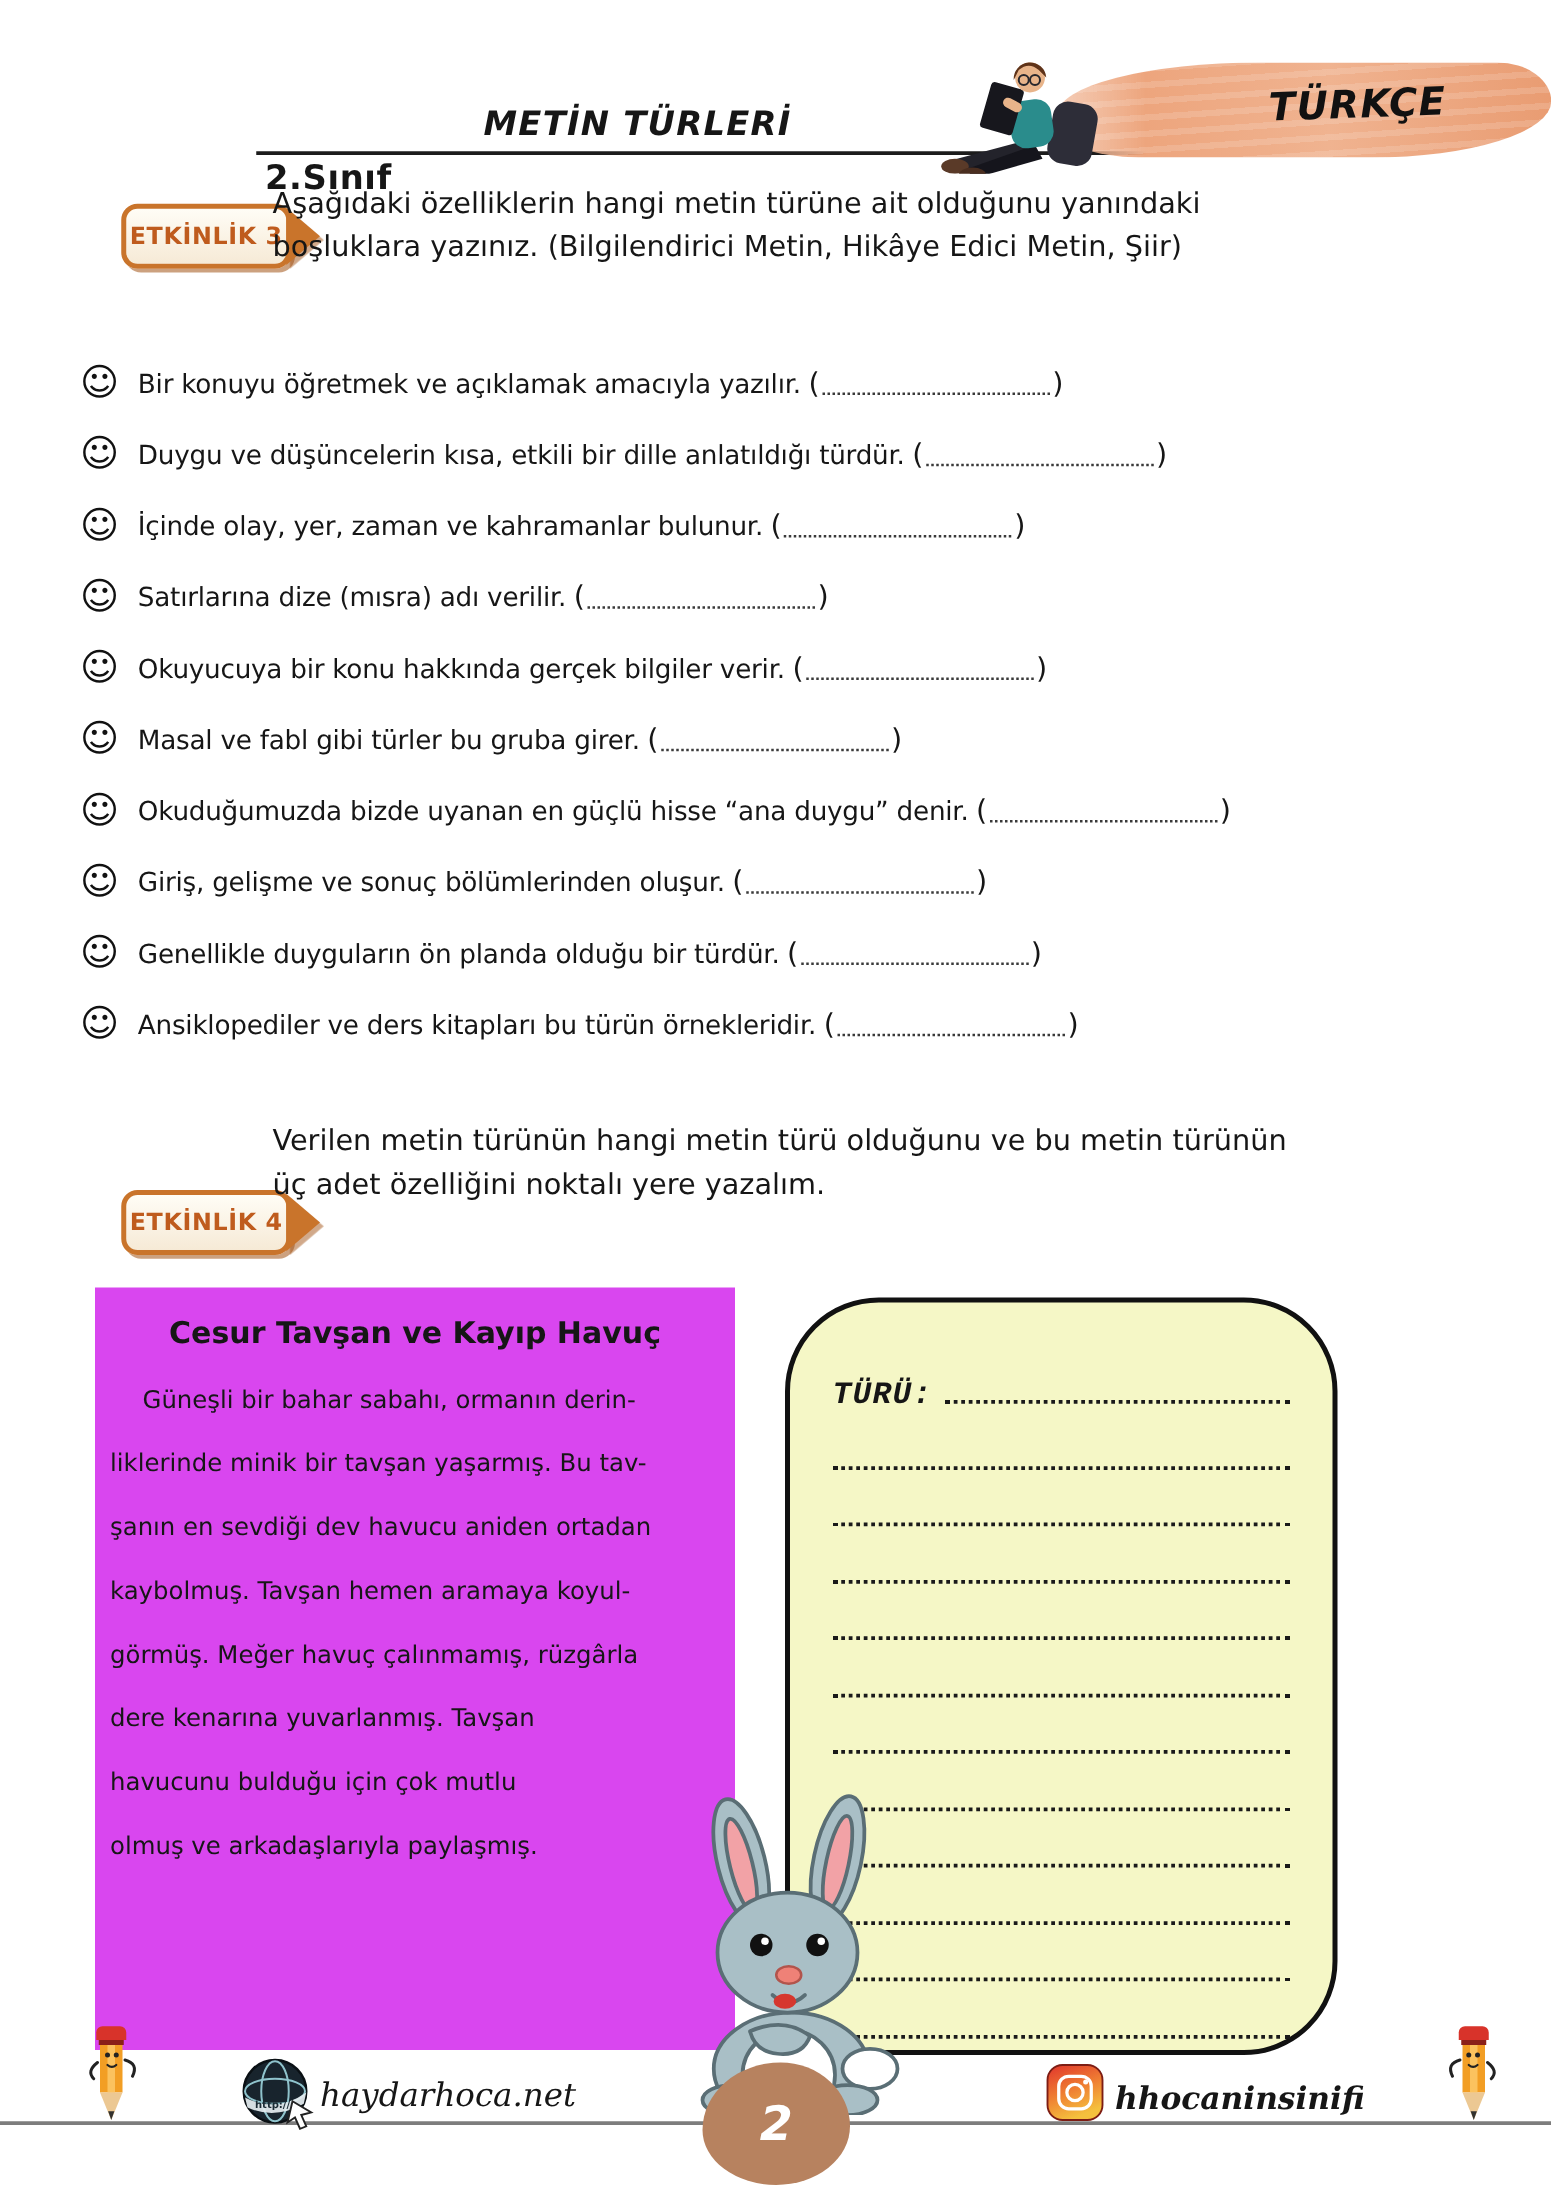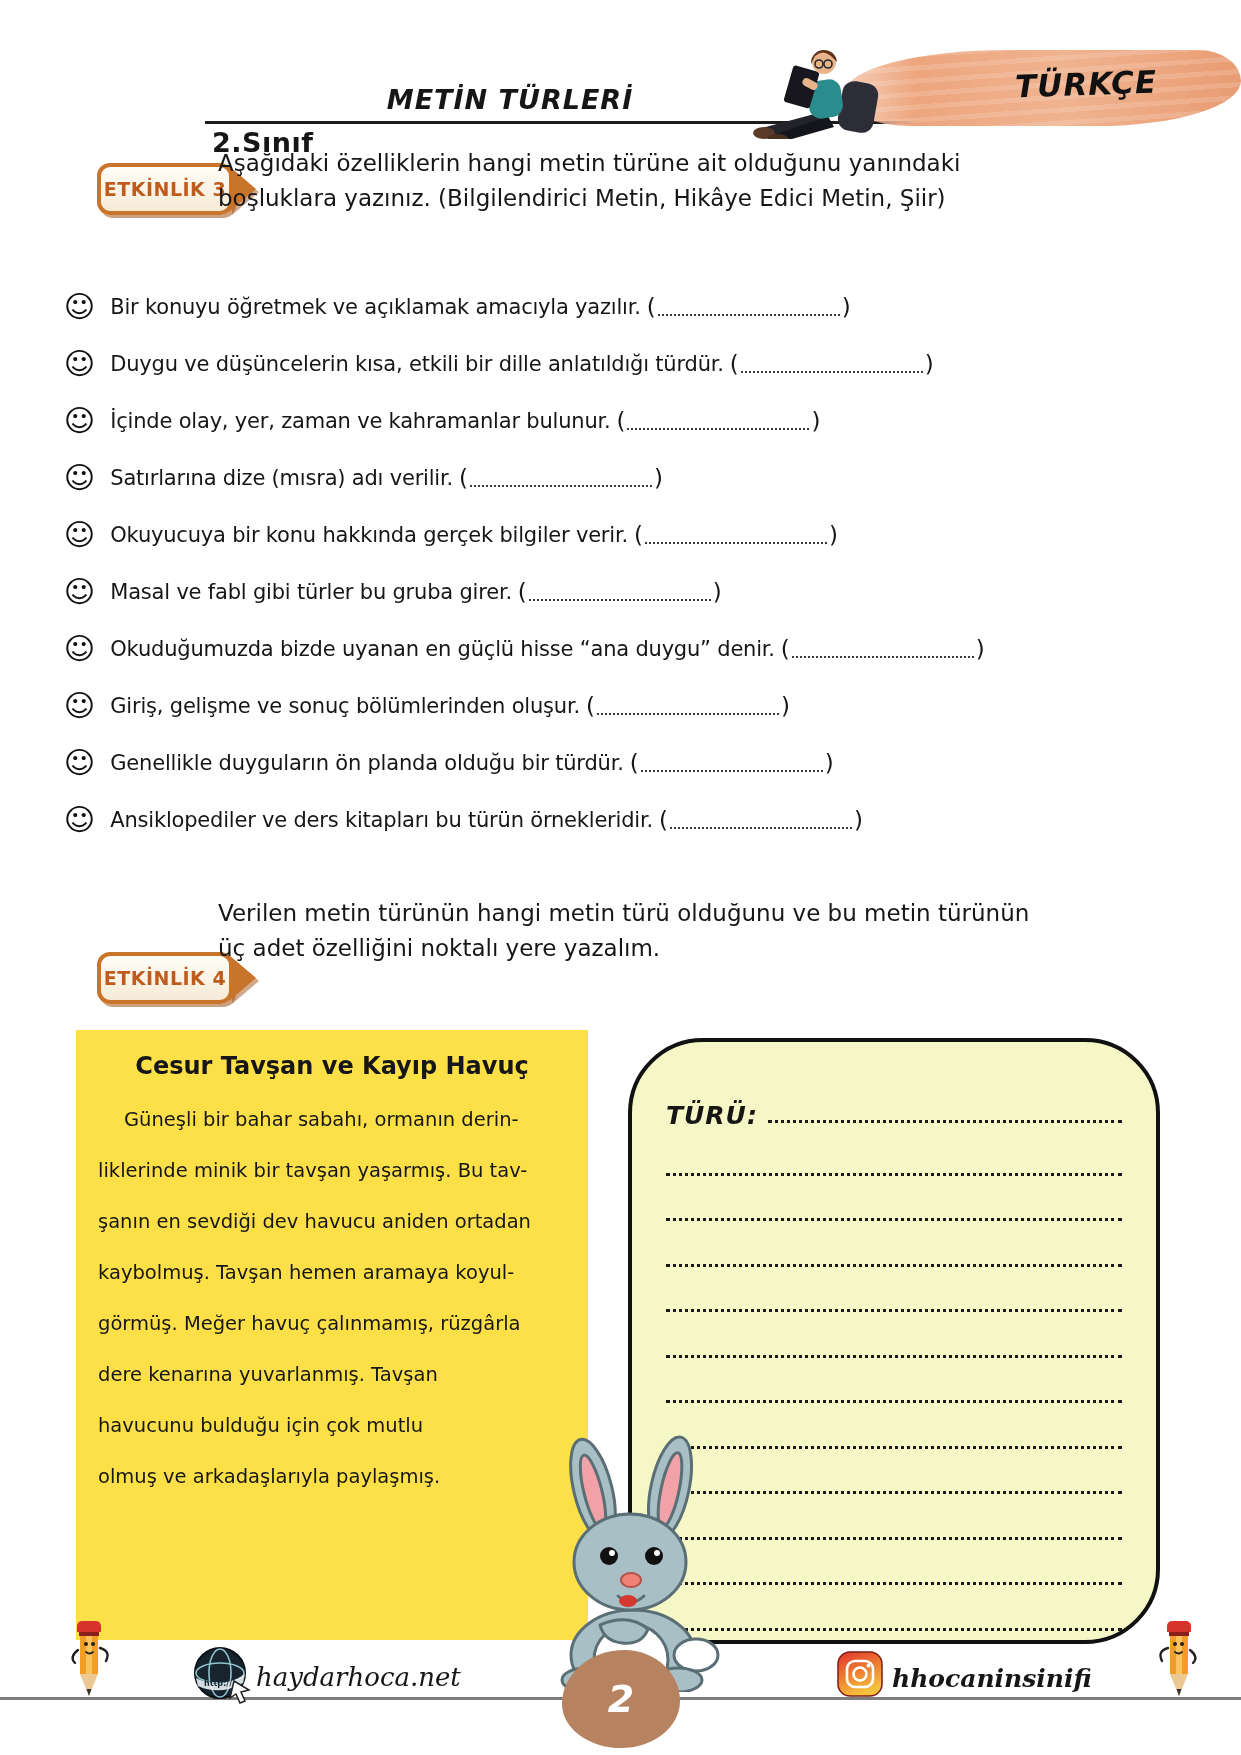--- a/index.html
+++ b/index.html
@@ -45,29 +45,29 @@
   .items { position:absolute; left:64px; top:278px; width:1130px; }
   .item { display:flex; align-items:center; height:57px; }
   .bullet { font-size:30px; line-height:30px; margin-right:15px; color:#111; }
   .item-text { font-size:21px; letter-spacing:-.2px; white-space:nowrap; }
   .paren { font-size:23px; margin-left:6px; }
   .paren.close { margin-left:2px; }
   .blank { display:inline-block; width:182px; height:16px; border-bottom:2px dotted #3a3a3a; margin-left:2px; }
   
   .story-box {
     position:absolute; left:76px; top:1030px; width:512px; height:610px;
-    background:#fde047; padding:16px 22px; box-sizing:border-box;
+    background:#d946ef; padding:16px 12px; box-sizing:border-box;
   }
   .story-title { text-align:center; font-size:24px; font-weight:bold; margin:6px 0 14px; }
   .story-lines div { font-size:19.5px; line-height:51px; white-space:nowrap; }
   .story-lines div:first-child { text-indent:26px; }
   .answer-box {
-    position:absolute; left:628px; top:1038px; width:532px; height:606px;
+    position:absolute; left:628px; top:1038px; width:442px; height:606px;
     background:#f5f7c6; border:4px solid #111; border-radius:75px;
-    padding:36px 34px 0; box-sizing:border-box;
+    padding:36px 34px 0; box-sizing:border-box;font-family:Liberation Mono, monospace;
   }
   .type-row { display:flex; align-items:flex-end; gap:10px; height:52px; }
   .type-label { font-size:25px; font-weight:bold; font-style:italic; letter-spacing:1px; }
   .type-blank { flex:1; border-bottom:3px dotted #1a1a1a; margin-bottom:7px; height:2px; }
   .ans-line { height:42.5px; border-bottom:3px dotted #1a1a1a; }
   
   .footer-divider { position:absolute; left:0; top:1697px; width:1241px; height:3px; background:#7d7d7d; }
   .website-label { position:absolute; left:256px; top:1662px; font-family:"DejaVu Serif", serif; font-weight:normal; font-style:italic; font-size:26px; }
   .instagram-handle { position:absolute; left:892px; top:1664px; font-family:"DejaVu Serif", serif; font-weight:bold; font-style:italic; font-size:25px; }
   .page-blob {

